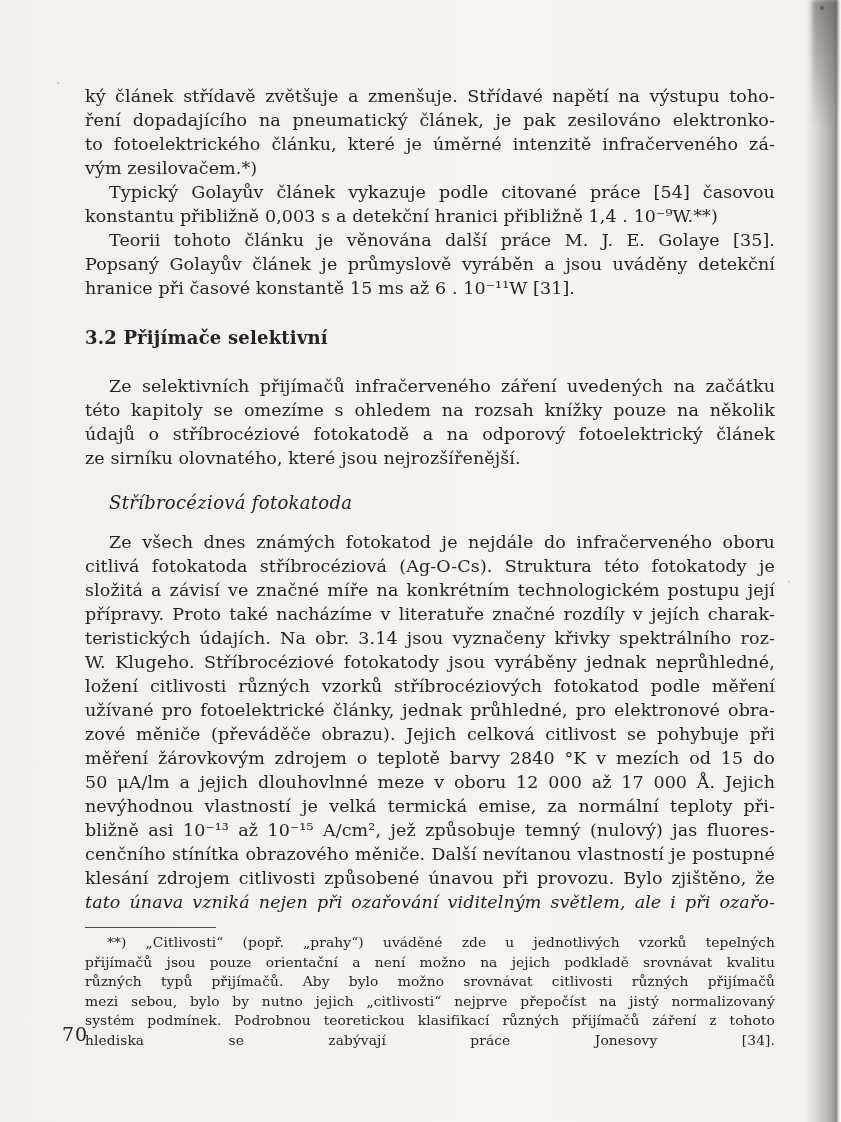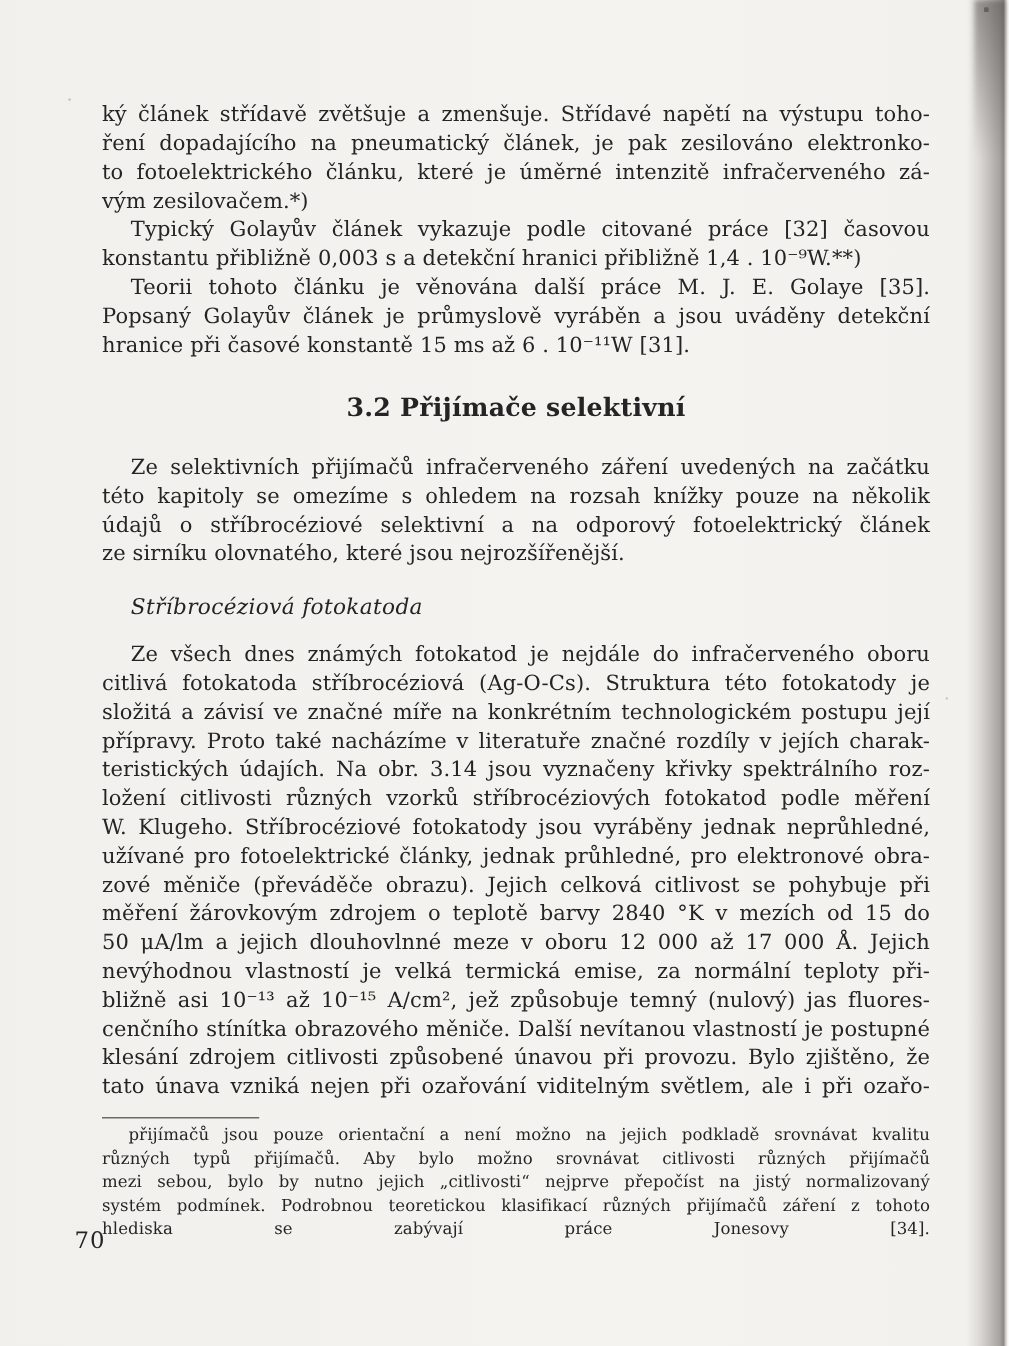--- a/index.html
+++ b/index.html
@@ -21,28 +21,27 @@
   .para{
     font-size:17.5px;line-height:24px;
     letter-spacing:0.1px;
   }
   .pline{
     text-align:justify;
     text-align-last:justify;
     white-space:normal;
   }
   .para .pline:last-child{text-align-last:auto;}
-  .para.justify-all .pline:last-child{text-align-last:justify;}
+  .para.justify-all .pline:last-child{text-align-last:justify;font-style:italic;}
   .indent .pline:first-child{text-indent:24px;}
   .section-heading{
     font-weight:bold;
-    font-size:21px;
+    font-size:18px;
     margin-top:27px;margin-bottom:26px;
     letter-spacing:0.2px;
-    text-align:center;
   }
   .subsection-heading{
     font-style:italic;
     font-size:18px;
     margin-top:22px;margin-bottom:17px;
     padding-left:24px;
     letter-spacing:0.3px;
   }
   .footnote-block{margin-top:13px;}
   .footnote-rule{
@@ -96,63 +95,64 @@
   <div class="column">
 
     <div class="para">
         <div class="pline">ký článek střídavě zvětšuje a zmenšuje. Střídavé napětí na výstupu toho-</div>
         <div class="pline">ření dopadajícího na pneumatický článek, je pak zesilováno elektronko-</div>
         <div class="pline">to fotoelektrického článku, které je úměrné intenzitě infračerveného zá-</div>
         <div class="pline">vým zesilovačem.*)</div>
       </div>
 
     <div class="para indent">
-        <div class="pline">Typický Golayův článek vykazuje podle citované práce [32] časovou</div>
+        <div class="pline">Typický Golayův článek vykazuje podle citované práce [54] časovou</div>
         <div class="pline">konstantu přibližně 0,003 s a detekční hranici přibližně 1,4 . 10⁻⁹W.**)</div>
       </div>
 
     <div class="para indent">
         <div class="pline">Teorii tohoto článku je věnována další práce M. J. E. Golaye [35].</div>
         <div class="pline">Popsaný Golayův článek je průmyslově vyráběn a jsou uváděny detekční</div>
         <div class="pline">hranice při časové konstantě 15 ms až 6 . 10⁻¹¹W [31].</div>
       </div>
 
     <div class="section-heading">3.2 Přijímače selektivní</div>
 
     <div class="para indent">
         <div class="pline">Ze selektivních přijímačů infračerveného záření uvedených na začátku</div>
         <div class="pline">této kapitoly se omezíme s ohledem na rozsah knížky pouze na několik</div>
-        <div class="pline">údajů o stříbrocéziové selektivní a na odporový fotoelektrický článek</div>
+        <div class="pline">údajů o stříbrocéziové fotokatodě a na odporový fotoelektrický článek</div>
         <div class="pline">ze sirníku olovnatého, které jsou nejrozšířenější.</div>
       </div>
 
     <div class="subsection-heading">Stříbrocéziová fotokatoda</div>
 
     <div class="para indent justify-all">
         <div class="pline">Ze všech dnes známých fotokatod je nejdále do infračerveného oboru</div>
         <div class="pline">citlivá fotokatoda stříbrocéziová (Ag-O-Cs). Struktura této fotokatody je</div>
         <div class="pline">složitá a závisí ve značné míře na konkrétním technologickém postupu její</div>
         <div class="pline">přípravy. Proto také nacházíme v literatuře značné rozdíly v jejích charak-</div>
         <div class="pline">teristických údajích. Na obr. 3.14 jsou vyznačeny křivky spektrálního roz-</div>
+        <div class="pline">W. Klugeho. Stříbrocéziové fotokatody jsou vyráběny jednak neprůhledné,</div>
         <div class="pline">ložení citlivosti různých vzorků stříbrocéziových fotokatod podle měření</div>
-        <div class="pline">W. Klugeho. Stříbrocéziové fotokatody jsou vyráběny jednak neprůhledné,</div>
         <div class="pline">užívané pro fotoelektrické články, jednak průhledné, pro elektronové obra-</div>
         <div class="pline">zové měniče (převáděče obrazu). Jejich celková citlivost se pohybuje při</div>
         <div class="pline">měření žárovkovým zdrojem o teplotě barvy 2840 °K v mezích od 15 do</div>
         <div class="pline">50 μA/lm a jejich dlouhovlnné meze v oboru 12 000 až 17 000 Å. Jejich</div>
         <div class="pline">nevýhodnou vlastností je velká termická emise, za normální teploty při-</div>
         <div class="pline">bližně asi 10⁻¹³ až 10⁻¹⁵ A/cm², jež způsobuje temný (nulový) jas fluores-</div>
         <div class="pline">cenčního stínítka obrazového měniče. Další nevítanou vlastností je postupné</div>
         <div class="pline">klesání zdrojem citlivosti způsobené únavou při provozu. Bylo zjištěno, že</div>
         <div class="pline">tato únava vzniká nejen při ozařování viditelným světlem, ale i při ozařo-</div>
       </div>
 
     <div class="footnote-block">
       <div class="footnote-rule"></div>
       <div class="footnote">
+          <div class="pline">**) „Citlivosti“ (popř. „prahy“) uváděné zde u jednotlivých vzorků tepelných</div>
           <div class="pline">přijímačů jsou pouze orientační a není možno na jejich podkladě srovnávat kvalitu</div>
           <div class="pline">různých typů přijímačů. Aby bylo možno srovnávat citlivosti různých přijímačů</div>
           <div class="pline">mezi sebou, bylo by nutno jejich „citlivosti“ nejprve přepočíst na jistý normalizovaný</div>
           <div class="pline">systém podmínek. Podrobnou teoretickou klasifikací různých přijímačů záření z tohoto</div>
           <div class="pline">hlediska se zabývají práce Jonesovy [34].</div>
         </div>
     </div>
 
   </div>
 

